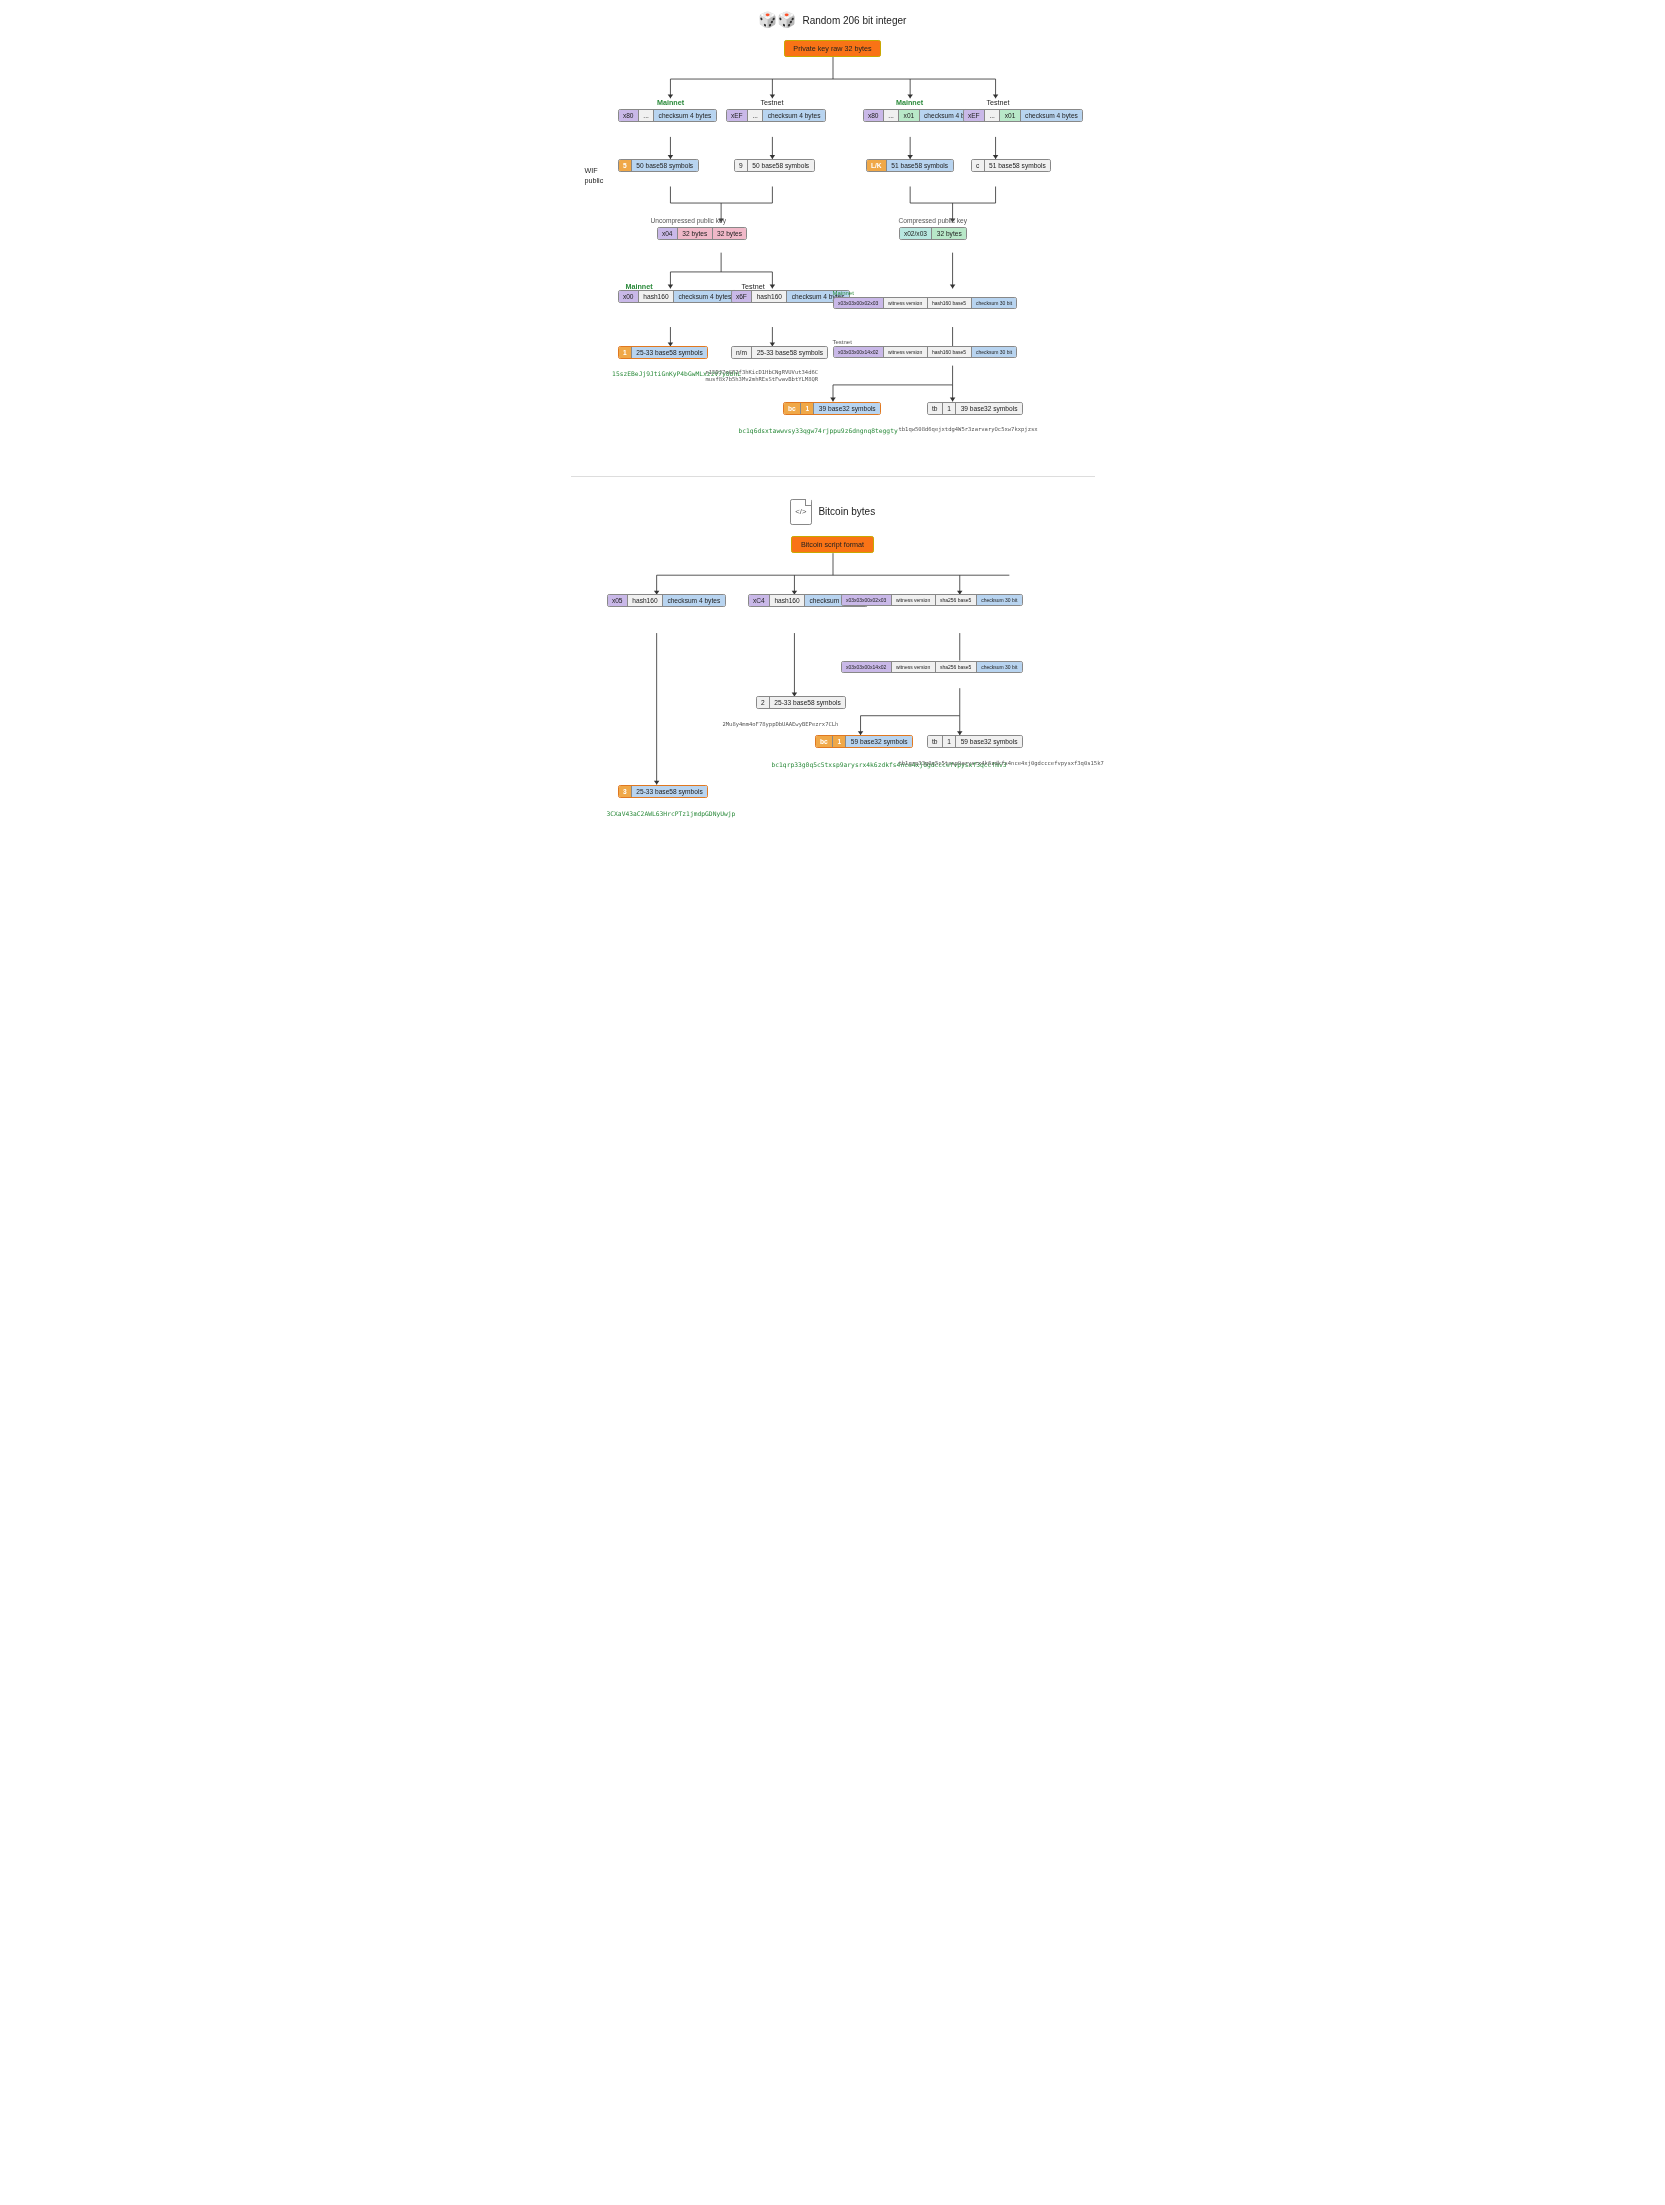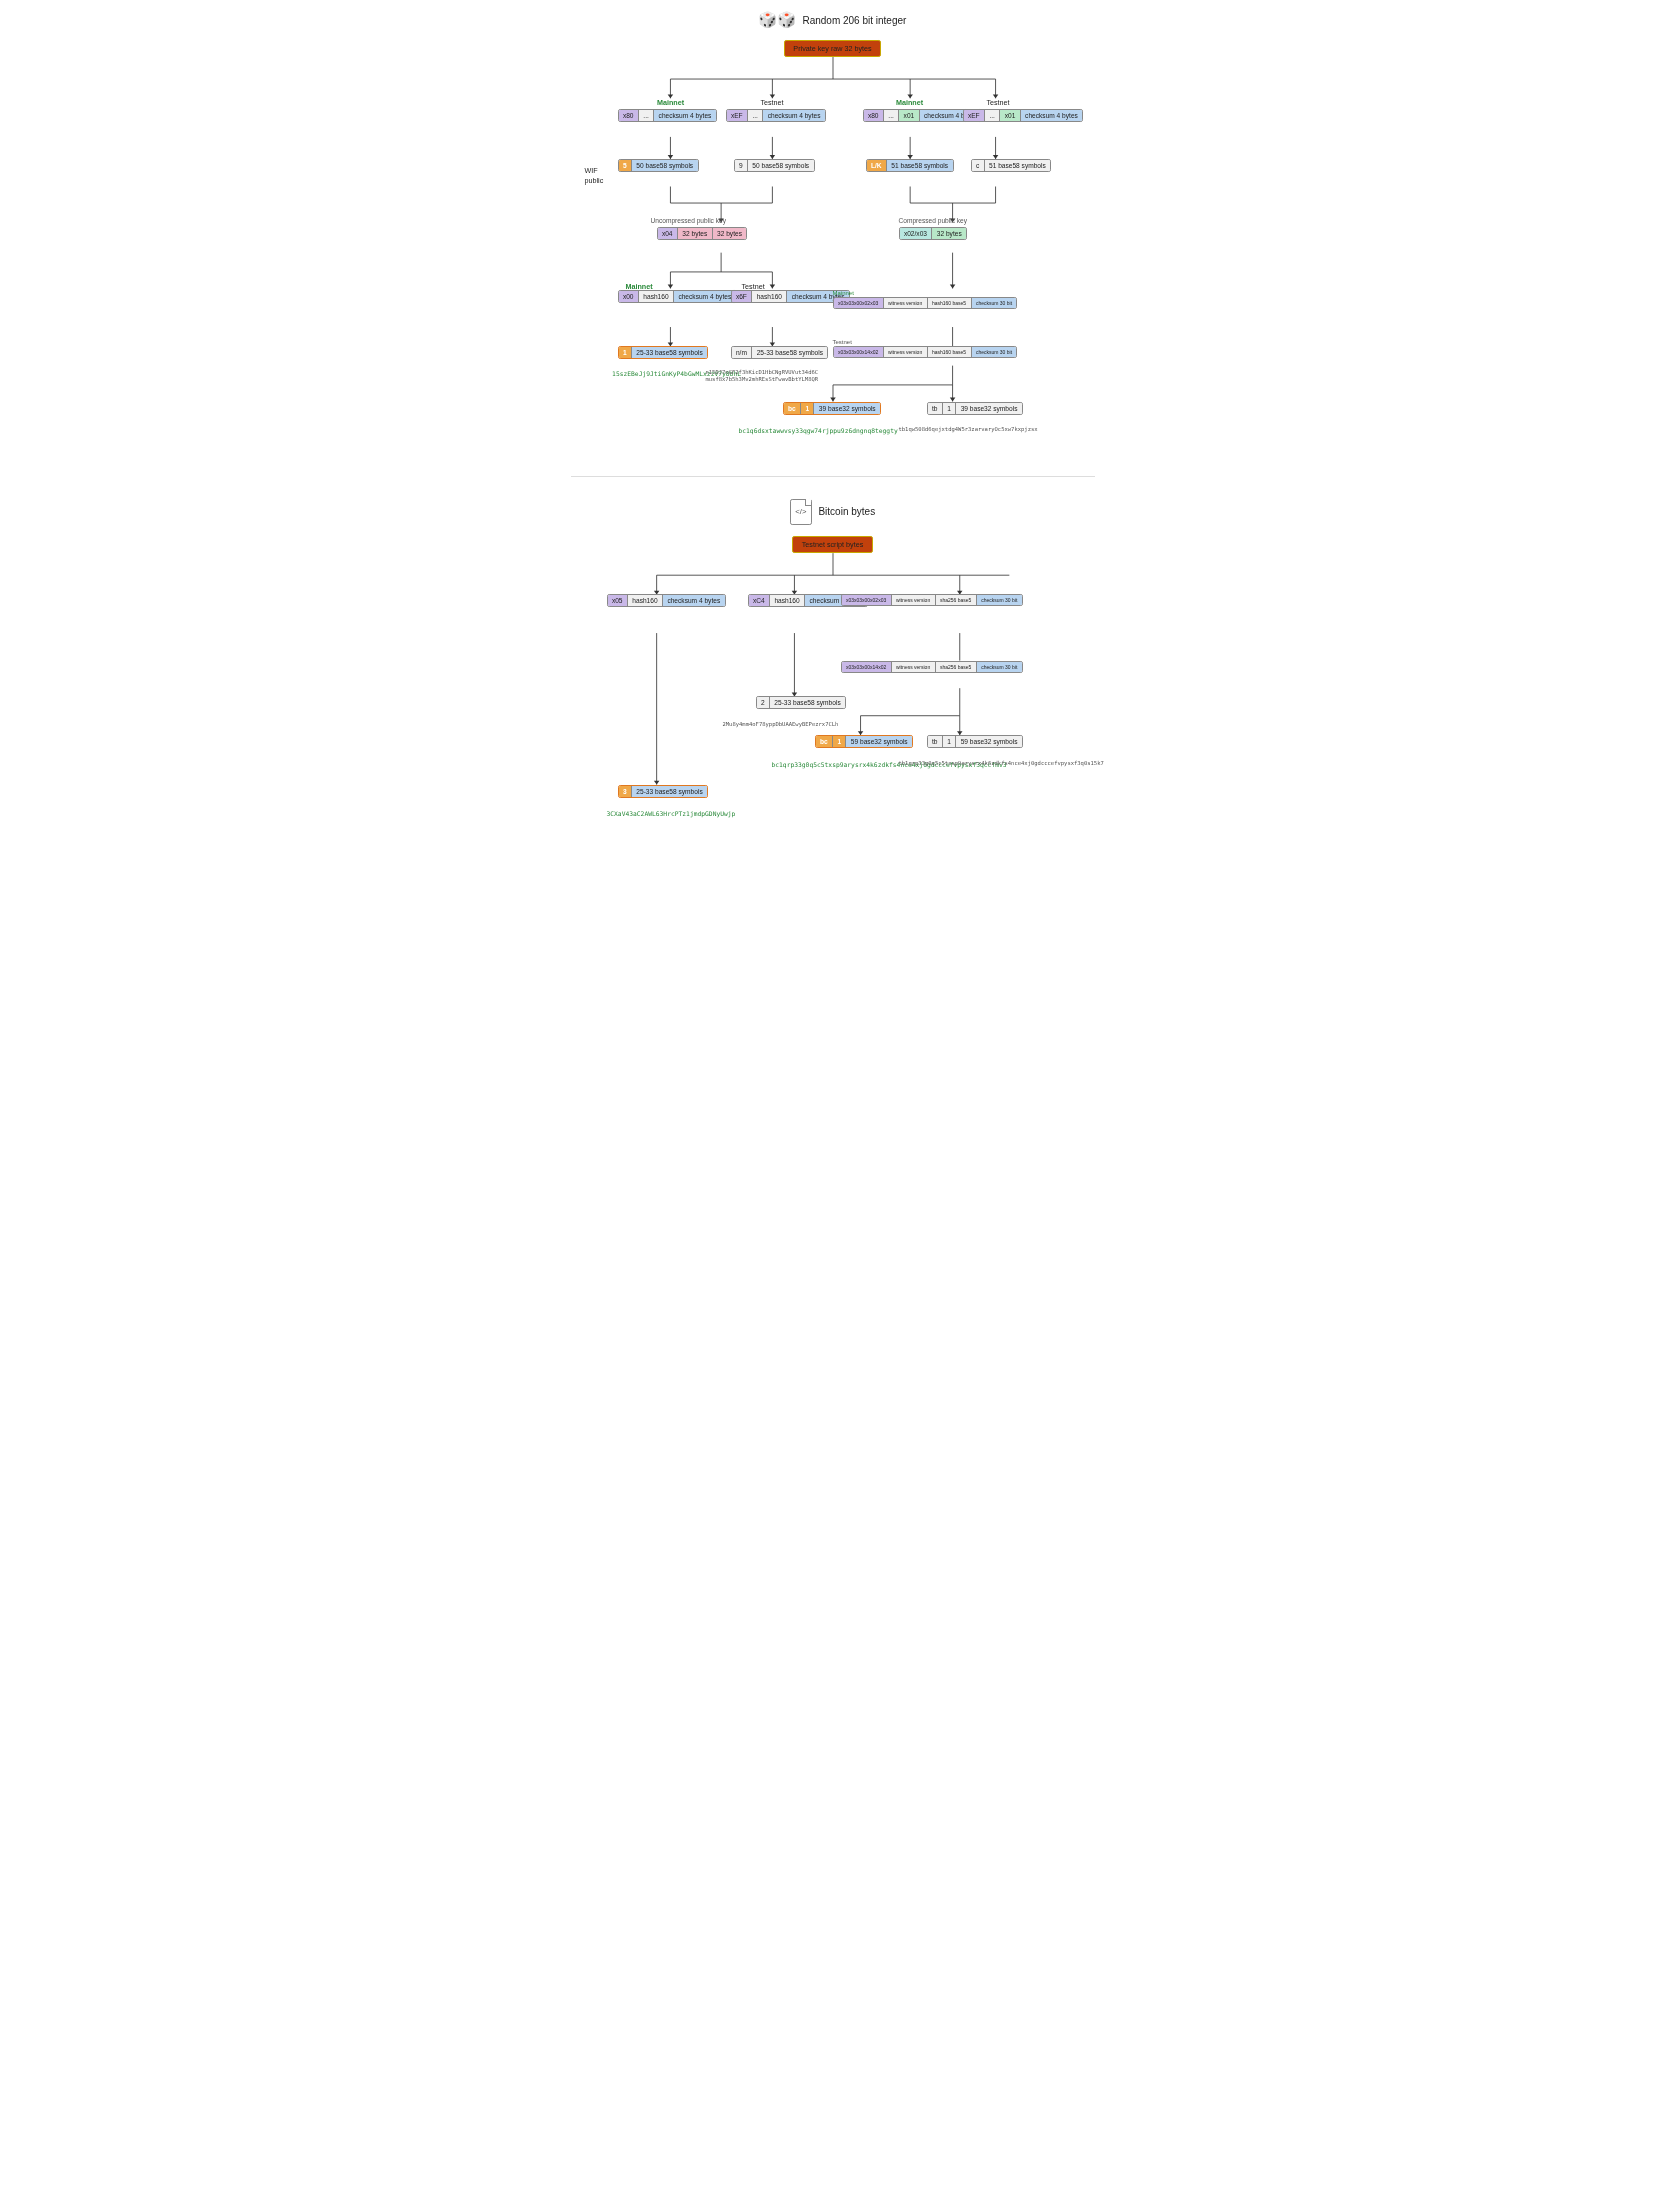--- a/index.html
+++ b/index.html
@@ -37,21 +37,21 @@
       display: inline-flex;
       align-items: center;
       border: 0.8px solid #888;
       border-radius: 2.2px;
       padding: 1.7px 4.4px;
       font-size: 6.6px;
       background: #fff;
       white-space: nowrap;
     }
     .box-yellow {
-      background: #c2410c;
+      background: #f97316;
       border-color: #c8a800;
       font-size: 7.2px;
       padding: 2.8px 8.8px;
       border-radius: 2.2px;
     }
 
     .row-box {
       display: inline-flex;
       align-items: center;
       border: 0.8px solid #888;
@@ -417,21 +417,21 @@
   <div class="section-divider"></div>
 
   <div class="section-header">
     <div class="script-icon">
       <span style="font-size:7.7px; color:#555;">&lt;/&gt;</span>
     </div>
     <span style="font-size:10px; font-weight:400;">Bitcoin bytes</span>
   </div>
 
   <div style="display:flex; justify-content:center; margin-bottom:0;">
-    <div class="box box-yellow">Testnet script bytes</div>
+    <div class="box box-yellow">Bitcoin script format</div>
   </div>
 
   <div style="position:relative; width:496px; margin:0 auto;">
     <svg width="496" height="342" style="position:absolute;top:0;left:0;pointer-events:none;overflow:visible;" viewBox="0 0 900 620">
 
       <line x1="450" y1="0" x2="450" y2="40" stroke="#333" stroke-width="1.5"></line>
 
       <line x1="130" y1="40" x2="770" y2="40" stroke="#333" stroke-width="1.5"></line>
 
       <line x1="130" y1="40" x2="130" y2="75" stroke="#333" stroke-width="1.5"></line>

